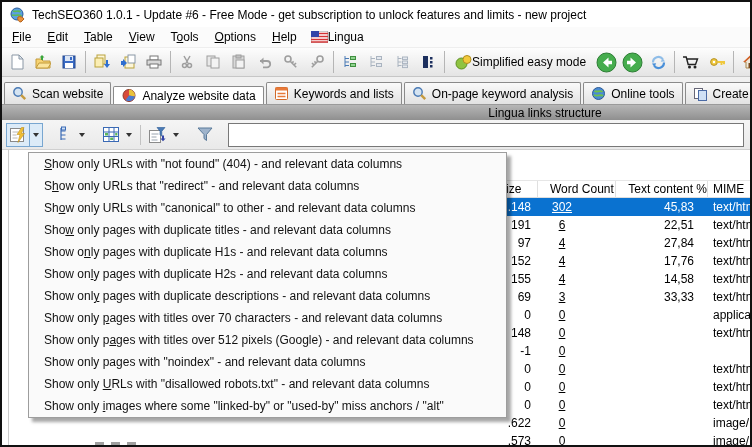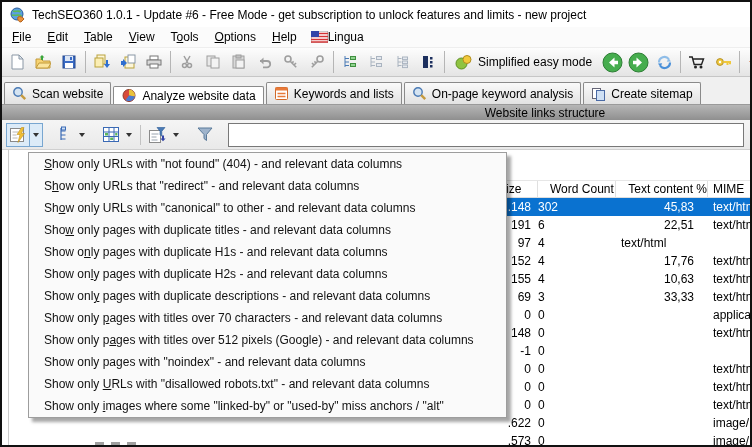--- a/index.html
+++ b/index.html
@@ -13,21 +13,21 @@
   
   .menubar { height: 20px; flex: none; background: #fbfbfb; display: flex; align-items: center; padding-left: 2px; }
   .mitem { padding: 2px 8px; white-space: nowrap; }
   .mitem u { text-decoration: underline; }
   .lingua { display: flex; align-items: center; padding: 2px 6px; }
 
   
   .toolbar { height: 30px; flex: none; background: linear-gradient(#fdfdfd,#e4e4e4); border-top: 1px solid #eee; border-bottom: 1px solid #c6c6c6; display: flex; align-items: center; padding: 0 2px; overflow: hidden; }
   .tbtn { width: 26px; height: 26px; flex: none; display: flex; align-items: center; justify-content: center; }
   .tsep { width: 1px; height: 22px; background: #b5b5b5; margin: 0 3px; flex: none; }
-  .mode-btn { height: 26px; display: flex; align-items: center; gap: 6px; padding: 0 7px; white-space: nowrap; flex: none; }
+  .mode-btn { height: 26px; display: flex; align-items: center; padding: 0 7px; white-space: nowrap; flex: none; }
 
   
   .tabbar { height: 27px; flex: none; background: #f0f0f0; display: flex; align-items: flex-end; padding-left: 2px; overflow: hidden; text-align: center; }
   .tab { height: 22px; display: flex; align-items: center; gap: 5px; padding: 0 7px; border: 1px solid #8a8a8a; border-bottom: none; border-radius: 2px 2px 0 0; background: linear-gradient(#fafafa,#e2e2e2); margin-right: 2px; white-space: nowrap; flex: none; }
   .tab.active { height: 18px; background: #fff; }
 
   
   .panel-header { height: 16px; flex: none; background: linear-gradient(#b6b6b6,#8f8f8f); border-top: 1px solid #9a9a9a; position: relative; }
   .panel-header span { position: absolute; left: 543px; top: 1px; transform: translateX(-50%); white-space: nowrap; }
 
@@ -48,21 +48,21 @@
 
   
   .links-table { position: absolute; left: 456px; top: 30px; width: 360px; }
   .thead { display: flex; height: 18px; border-top: 1px solid #e6e6e6; border-bottom: 1px solid #dedede; }
   .hc { height: 17px; line-height: 17px; border-right: 1px solid #e0e0e0; white-space: nowrap; overflow: hidden; }
   .c0 { width: 80px; } .c1 { width: 78px; } .c2 { width: 92px; } .c3 { width: 110px; }
   .hc.c0 { padding-left: 40px; } .hc.c1 { padding-left: 12px; } .hc.c2 { padding-left: 7px; text-align: right; } .hc.c3 { padding-left: 5px; border-right: none; }
   .trow { display: flex; height: 18px; line-height: 18px; }
   .tc { white-space: nowrap; }
   .tc.c0 { text-align: right; padding-right: 7px; }
-  .tc.c1 { text-align: left; padding-right: 30px; }
+  .tc.c1 { text-align: center; padding-right: 30px; text-decoration: underline; }
   .tc.c2 { text-align: right; padding-right: 14px; }
   .tc.c3 { padding-left: 5px; }
   .trow.selected { background: #0a72d0; color: #fff; }
 
   
   .menu-popup { position: absolute; left: 26px; top: 2px; width: 479px; background: #fafafa; border: 1px solid #9d9d9d; box-shadow: 4px 4px 3px rgba(0,0,0,0.35); z-index: 5; }
   .menu-popup .pitem { height: 22px; line-height: 22px; padding-left: 15px; white-space: nowrap; overflow: hidden; color: #111; }
   .menu-popup .pitem u { text-decoration: underline; }
 
   .bottom-marks { position: absolute; left: 93px; top: 292px; display: flex; gap: 7px; }
@@ -356,30 +356,39 @@
           <svg width="15" height="15">
             <circle cx="6" cy="6" r="4.2" fill="#d5e4f2" stroke="#4a7ab5" stroke-width="1.4"></circle>
             <path d="M9.2 9.2l4 4" stroke="#c59a3f" stroke-width="2.4"></path>
           </svg>
         </span>
       <span>On-page keyword analysis</span>
     </div>
     <div class="tab">
       <span>
           <svg width="15" height="15">
+            <circle cx="7.5" cy="7.5" r="6" fill="#4a8ad4" stroke="#2a5a94"></circle>
+            <path d="M3.5 5c2 1.6 6-1 8 .8M2.8 9c3 1.6 7.2-.8 9.4.8" stroke="#6fc24a" stroke-width="1.8" fill="none"></path>
+          </svg>
+        </span>
+      <span>Online tools</span>
+    </div>
+    <div class="tab">
+      <span>
+          <svg width="15" height="15">
             <rect x="1.5" y="2.5" width="8" height="10" fill="#fff" stroke="#667"></rect>
             <rect x="5.5" y="4.5" width="8" height="10" fill="#cfe0f5" stroke="#4a6aa5"></rect>
           </svg>
         </span>
       <span>Create sitemap</span>
     </div>
   </div>
 
   <div class="panel-header">
-    <span>Website links structure</span>
+    <span>Lingua links structure</span>
   </div>
 
   <div class="filterbar">
     <div class="fbtn pressed">
       <span>
           <svg width="18" height="18">
             <rect x="1.5" y="2.5" width="13" height="13" fill="#fff" stroke="#8a8a8a"></rect>
             <path d="M3.5 6h6M3.5 9h4M3.5 12h5" stroke="#b8b8b8"></path>
             <path d="M12.5 1.5l-4.5 7h3l-2 8 6.5-9h-3l2.5-6z" fill="#f2c033" stroke="#c09020" stroke-width="0.6"></path>
           </svg>
@@ -459,32 +468,33 @@
           </div>
           <div class="trow">
             <div class="tc c0">191</div>
             <div class="tc c1">6</div>
             <div class="tc c2">22,51</div>
             <div class="tc c3">text/html</div>
           </div>
           <div class="trow">
             <div class="tc c0">97</div>
             <div class="tc c1">4</div>
+            <div class="tc c2">27,84</div>
             <div class="tc c3">text/html</div>
           </div>
           <div class="trow">
             <div class="tc c0">152</div>
             <div class="tc c1">4</div>
             <div class="tc c2">17,76</div>
             <div class="tc c3">text/html</div>
           </div>
           <div class="trow">
             <div class="tc c0">155</div>
             <div class="tc c1">4</div>
-            <div class="tc c2">10,63</div>
+            <div class="tc c2">14,58</div>
             <div class="tc c3">text/html</div>
           </div>
           <div class="trow">
             <div class="tc c0">69</div>
             <div class="tc c1">3</div>
             <div class="tc c2">33,33</div>
             <div class="tc c3">text/html</div>
           </div>
           <div class="trow">
             <div class="tc c0">0</div>

